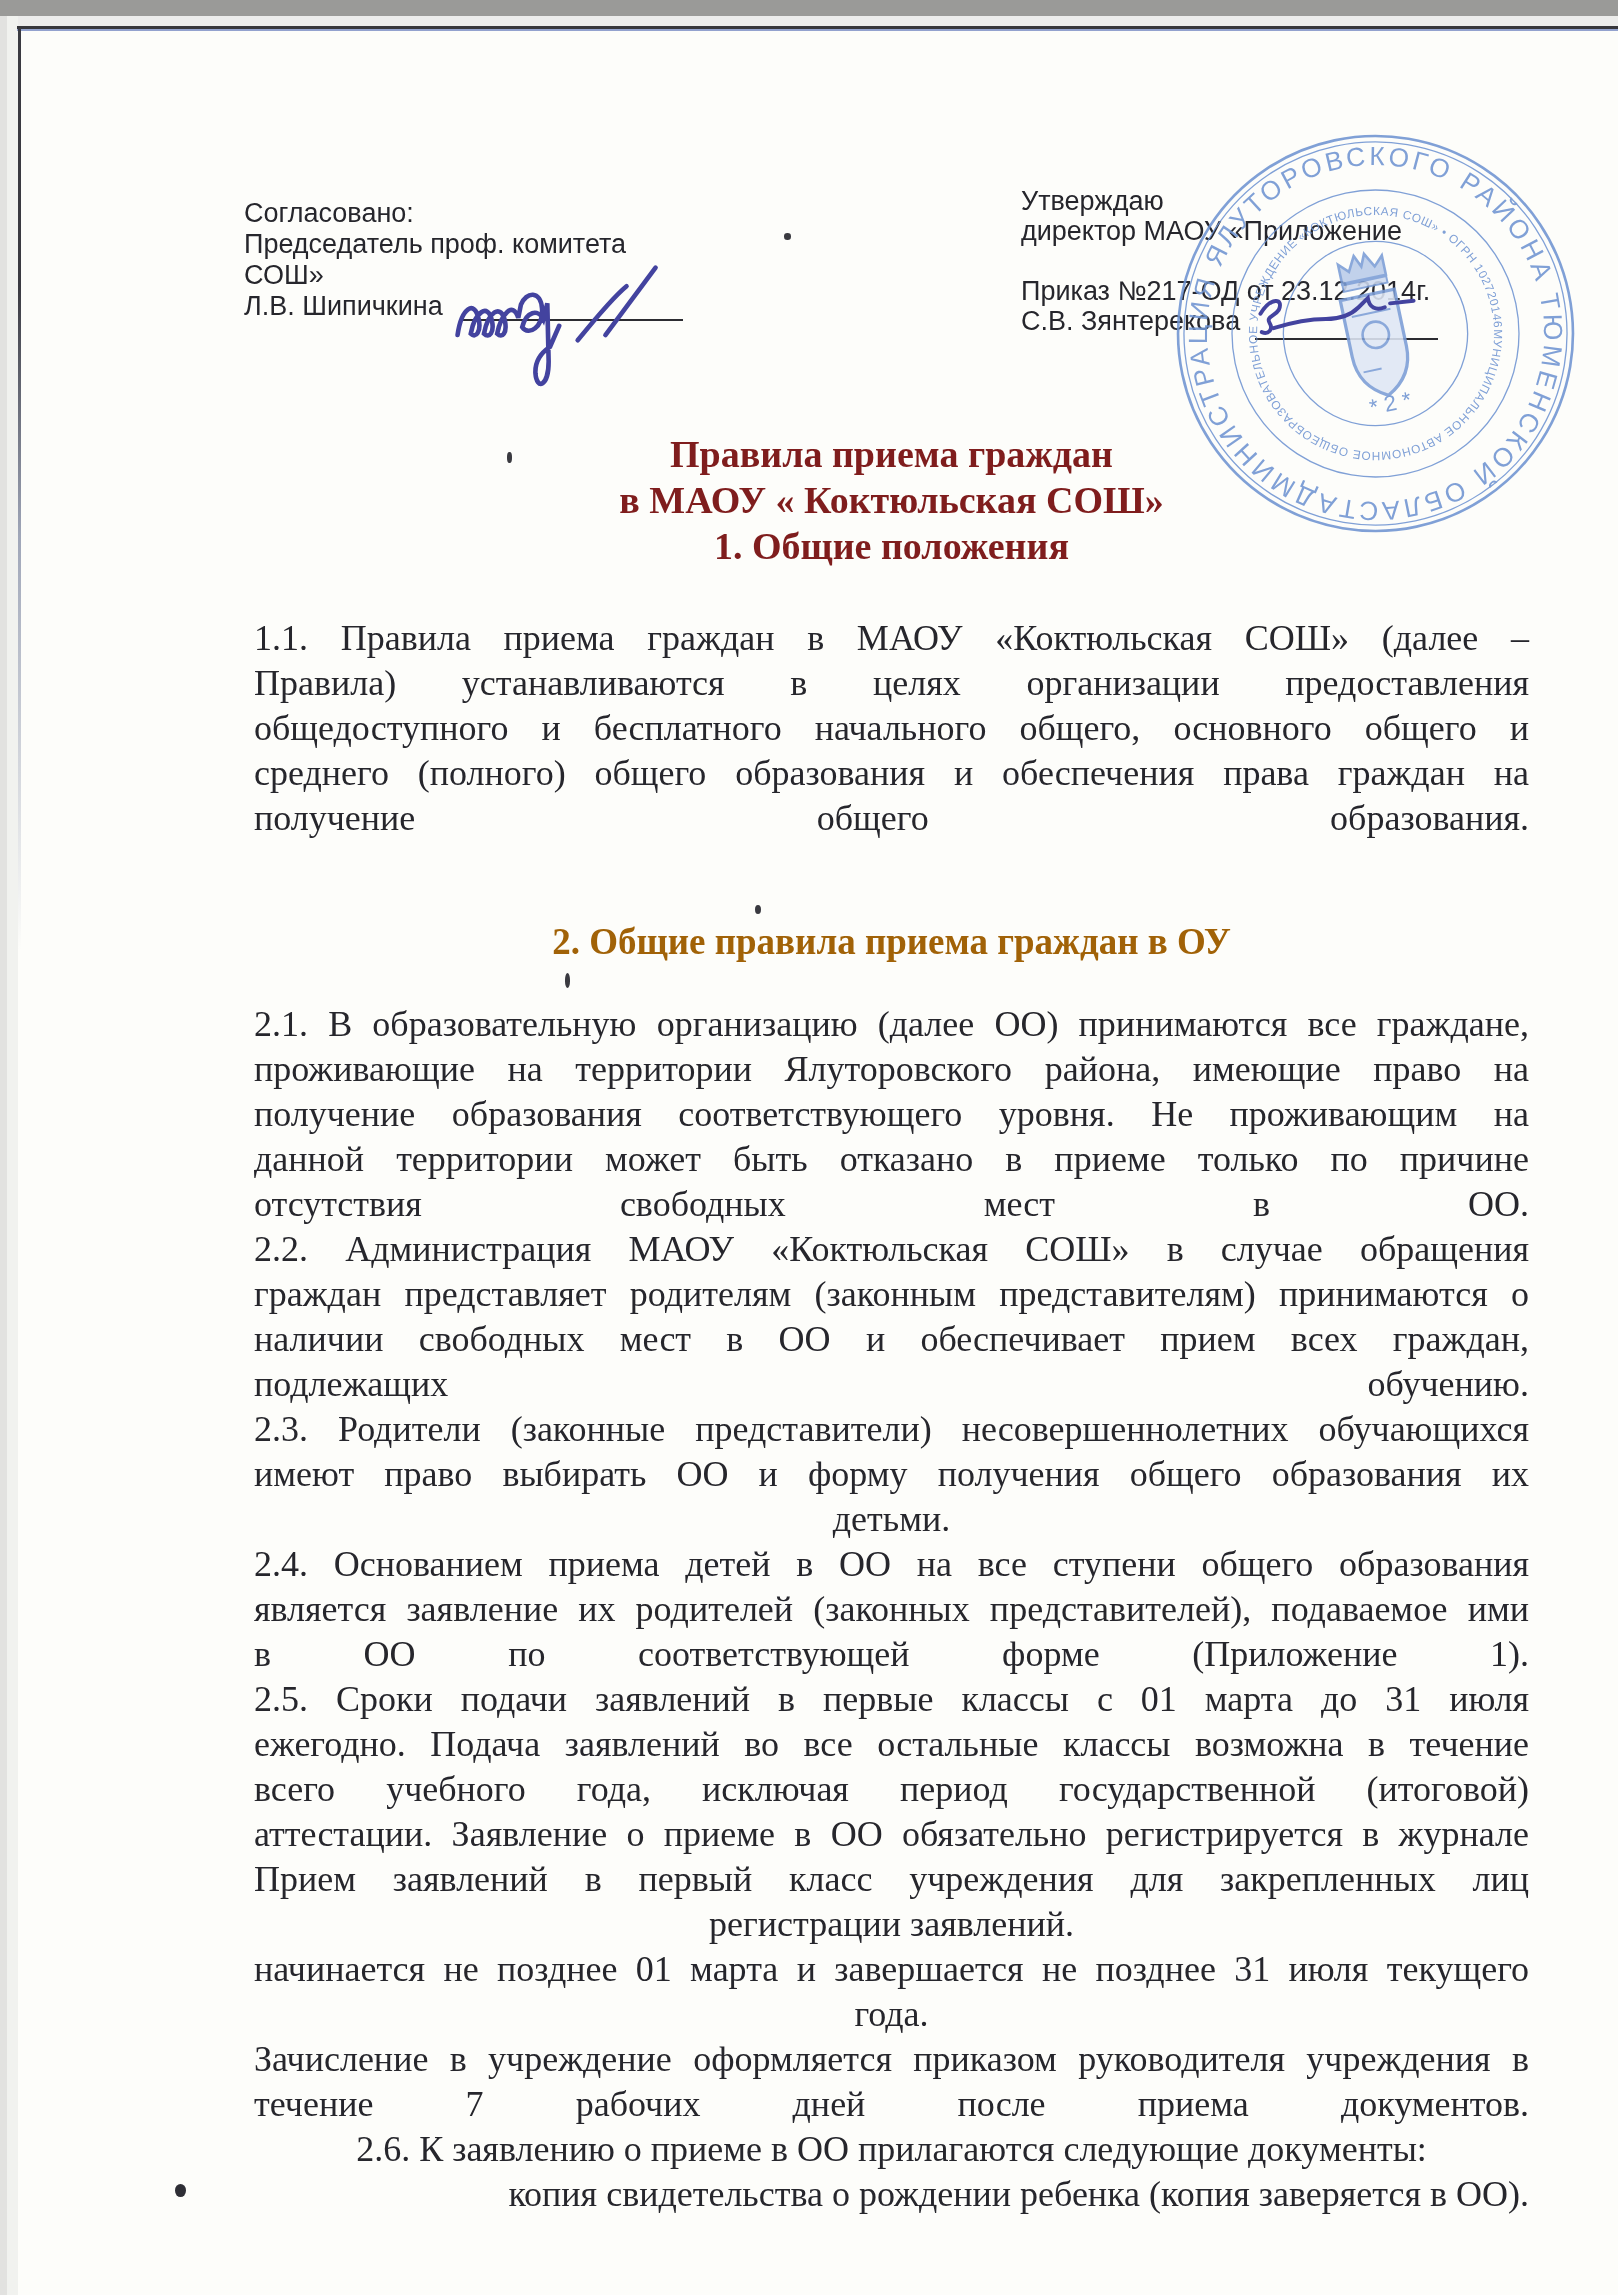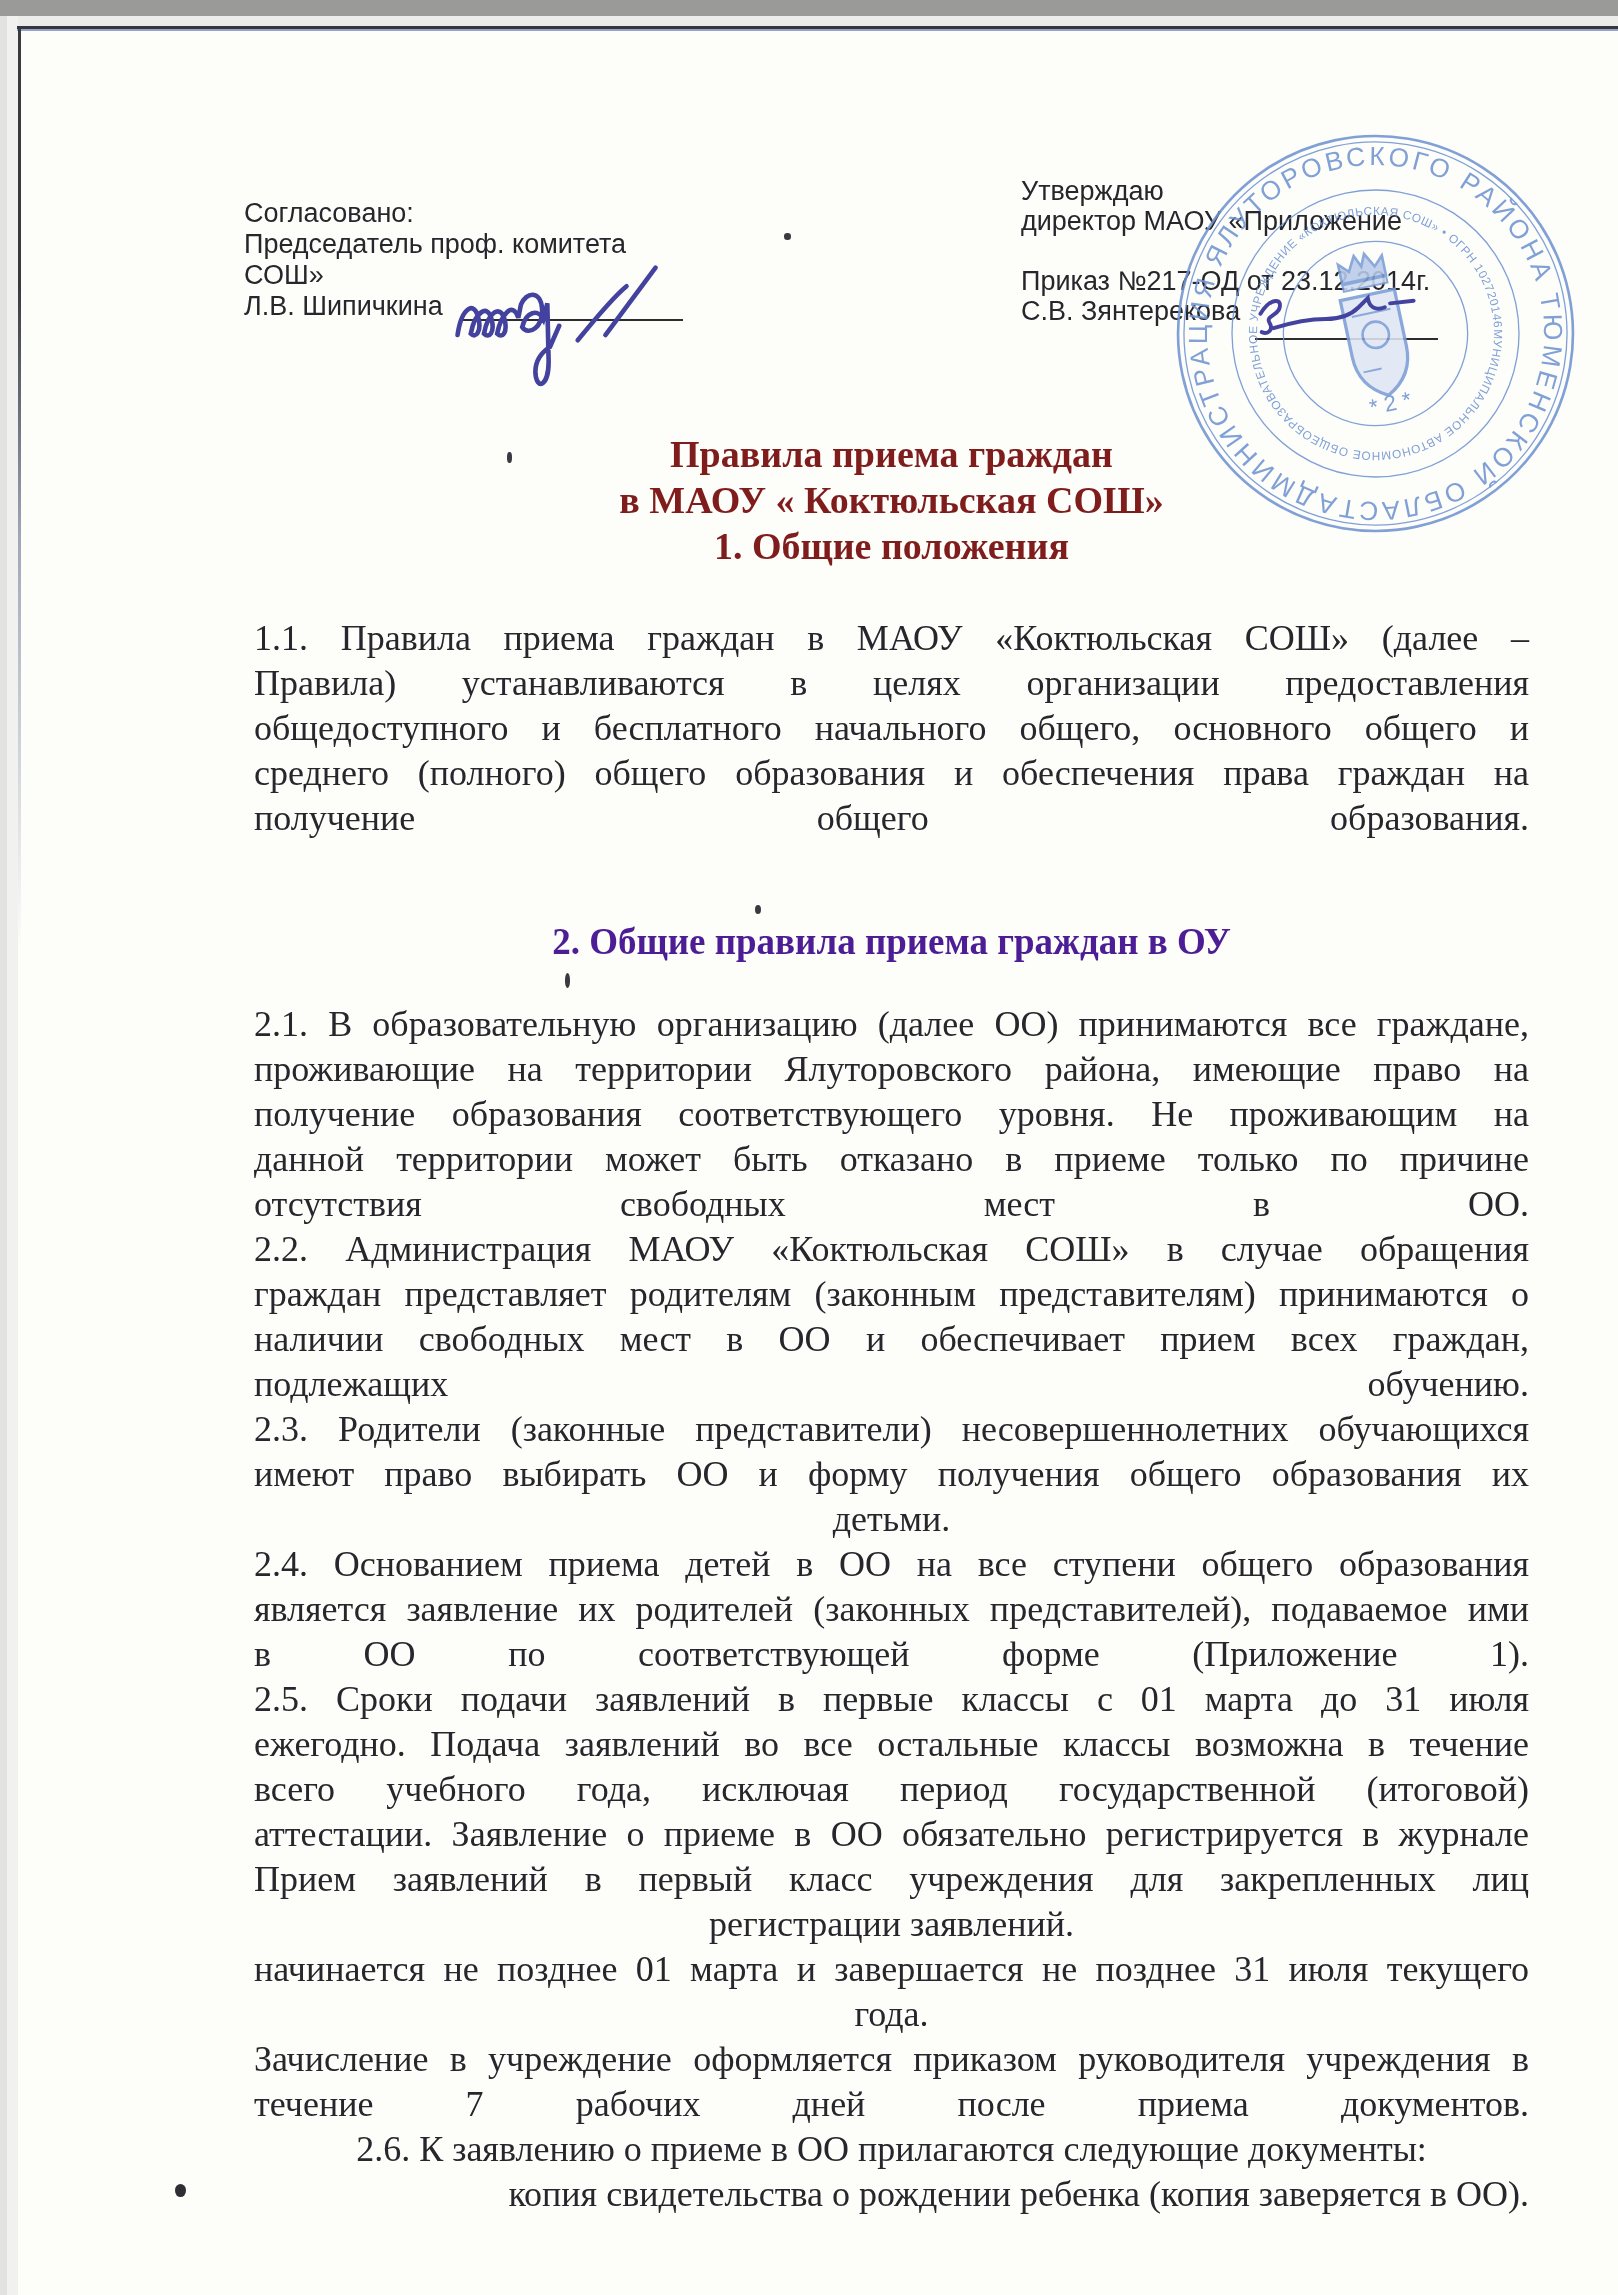--- a/index.html
+++ b/index.html
@@ -11,28 +11,28 @@
   #edge-top{left:0;top:0;width:1619px;height:10px;background:#ececeb}
   #edge-left{left:0;top:0;width:7.2px;height:2295px;background:#e2e2e0}
   #edge-left2{left:7.2px;top:0;width:10.5px;height:2295px;background:#f1f2ef}
   #border-top{left:17px;top:10px;width:1602px;height:3.3px;background:#36363b}
   #border-top-blue{left:17px;top:13px;width:1602px;height:2px;background:#93a2ce}
   #border-left{left:18px;top:12px;width:2.6px;height:922px;
                background:linear-gradient(#3a3a41 0 28%, #9fa6b8 55%, rgba(160,166,184,0) 100%)}
   
   .sans{font-family:"Liberation Sans",sans-serif}
   #approval-left{left:244px;top:182px;width:448px;font-size:27px;line-height:31px}
-  #approval-right{left:1021px;top:160px;width:474px;font-size:27px;line-height:30px}
+  #approval-right{left:1021px;top:170px;width:474px;font-size:27px;line-height:30px}
   .hline{min-height:30px;white-space:nowrap}
   .sigline{position:absolute;background:#2c2c31;height:2px}
   
   #title-block{left:254px;top:415px;width:1275px;text-align:center;
                font-weight:bold;font-size:38px;line-height:46px;color:#7f1d1d}
   #section2-heading{left:254px;top:904px;width:1275px;text-align:center;
-                    font-weight:bold;font-size:37px;color:#4c1d95}
+                    font-weight:bold;font-size:37px;color:#a16207}
   
   #para1{left:254px;top:600px;width:1275px}
   #rest{left:254px;top:986px;width:1275px}
   .bline{font-size:36px;line-height:45px;height:45px;white-space:normal}
   .j{text-align:justify;text-align-last:justify}
   .l{text-align:center}
   .b{text-align:right;padding-left:63px}
   #bullet-dot{left:175px;top:2168px;width:11.2px;height:13px;border-radius:50%;background:#2e2e35}
   .speck{position:absolute;background:#3a3a40;border-radius:50%}
   

